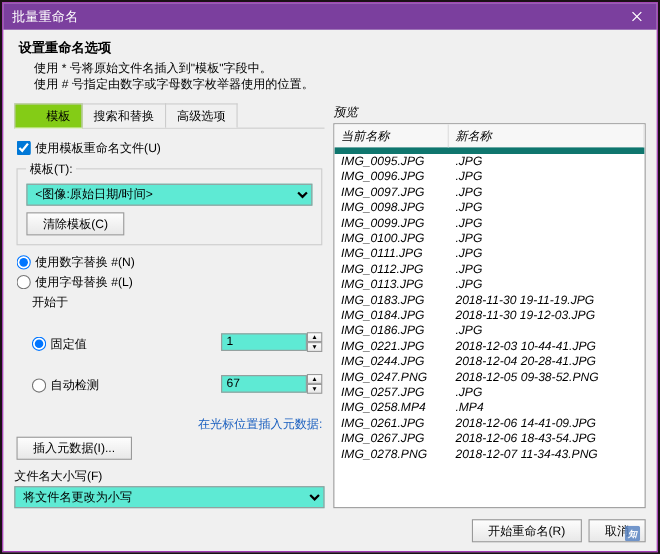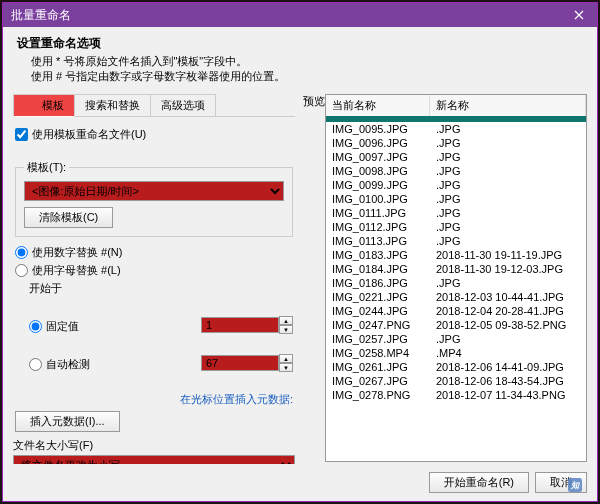--- a/index.html
+++ b/index.html
@@ -6,30 +6,30 @@
 body { font-family: "Microsoft YaHei", "Segoe UI", sans-serif; font-size: 12px; background: #1a1015; width: 600px; height: 504px; overflow: hidden; position: relative; }
 .window { background: #f0f0f0; width: 596px; height: 500px; margin: 2px; border: 1px solid #9c27b0; display: flex; flex-direction: column; }
 .titlebar { background: #7b3f9e; color: #fff; height: 24px; display: flex; align-items: center; padding: 0 8px; justify-content: space-between; }
 .titlebar .title { font-size: 12px; }
 .titlebar .close { width: 36px; height: 24px; display: flex; align-items: center; justify-content: center; cursor: pointer; margin-right: -8px; }
 .header { padding: 8px 14px 6px; color: #000; }
 .header .h1 { font-weight: bold; font-size: 12px; margin-bottom: 2px; }
 .header .h2 { font-size: 11px; padding-left: 14px; }
 .body { display: flex; flex: 1; padding: 4px 10px 2px; gap: 8px; overflow: hidden; }
 .left { width: 282px; display: flex; flex-direction: column; }
-.right { flex: 1; display: flex; flex-direction: row; }
+.right { flex: 1; display: flex; flex-direction: column; font-style: italic; }
 .tabs { display: flex; border-bottom: 1px solid #ccc; margin-bottom: 6px; }
 .tab { padding: 3px 10px; border: 1px solid #ccc; border-bottom: none; background: #f0f0f0; font-size: 11px; cursor: pointer; margin-right: -1px; position: relative; }
-.tab.active { background: #ef4444; border-bottom: 1px solid #fefefe; margin-bottom: -1px; z-index: 1; padding-left: 28px; }
+.tab.active { background: #84cc16; border-bottom: 1px solid #fefefe; margin-bottom: -1px; z-index: 1; padding-left: 28px; }
 .tabcontent { padding: 4px 2px; font-size: 11px; }
 .chk { display: flex; align-items: center; gap: 4px; margin-bottom: 4px; }
 .chk input { accent-color: #0078d7; }
-fieldset { border: 1px solid #ccc; padding: 6px 8px 8px; margin-top: 18px; }
+fieldset { border: 1px solid #ccc; padding: 6px 8px 8px; margin-top: 4px; }
 fieldset legend { font-size: 11px; padding: 0 3px; }
-select, input[type=text] { font-size: 11px; border: 1px solid #999; padding: 1px 3px; background: #b91c1c; font-family: inherit; }
+select, input[type=text] { font-size: 11px; border: 1px solid #999; padding: 1px 3px; background: #5eead4; font-family: inherit; }
 select { height: 20px; }
 .btn { border: 1px solid #999; background: linear-gradient(#fdfdfd,#e8e8e8); padding: 2px 14px; font-size: 11px; cursor: pointer; font-family: inherit; }
 .spin { display: flex; align-items: center; }
 .spin input { width: 78px; text-align: left; padding-left: 4px; }
 .spin .updown { display: flex; flex-direction: column; width: 14px; }
 .spin .updown div { height: 9px; border: 1px solid #999; background: linear-gradient(#fdfdfd,#e8e8e8); font-size: 6px; display: flex; align-items: center; justify-content: center; cursor: pointer; line-height: 1; }
 .radio-row { display: flex; align-items: center; gap: 4px; margin: 3px 0; }
 .indent-block { padding-left: 14px; margin-top: 2px; }
 .start-row { display: flex; align-items: flex-end; justify-content: space-between; margin: 20px 0; }
 .start-row .lbl { display: flex; align-items: center; gap: 4px; }

